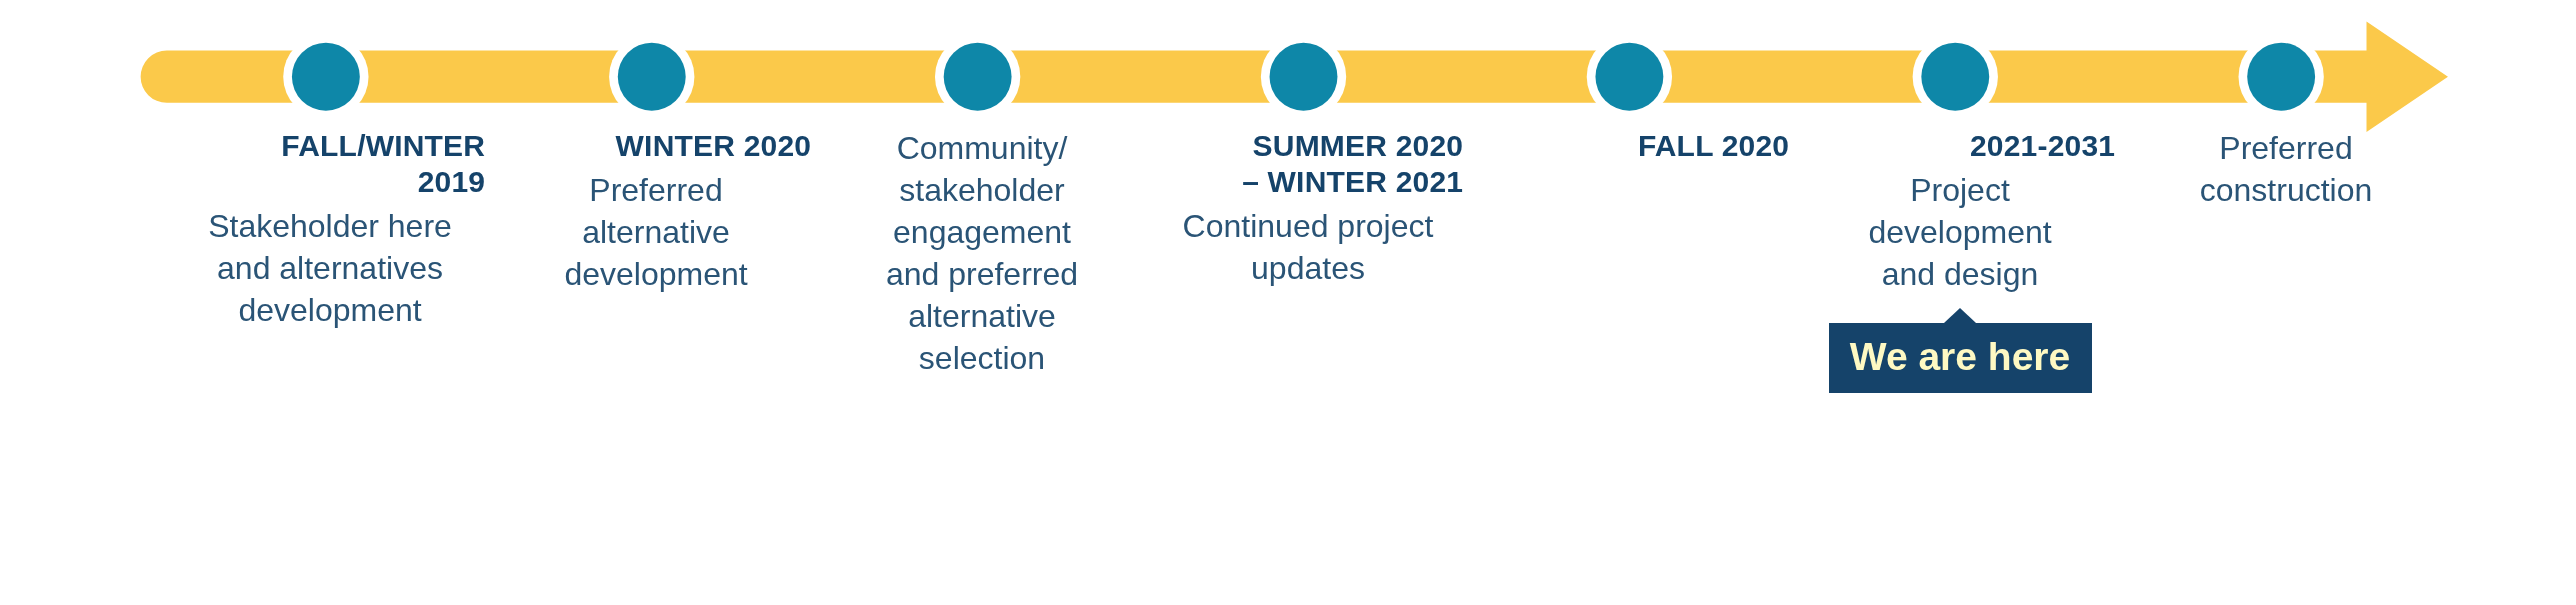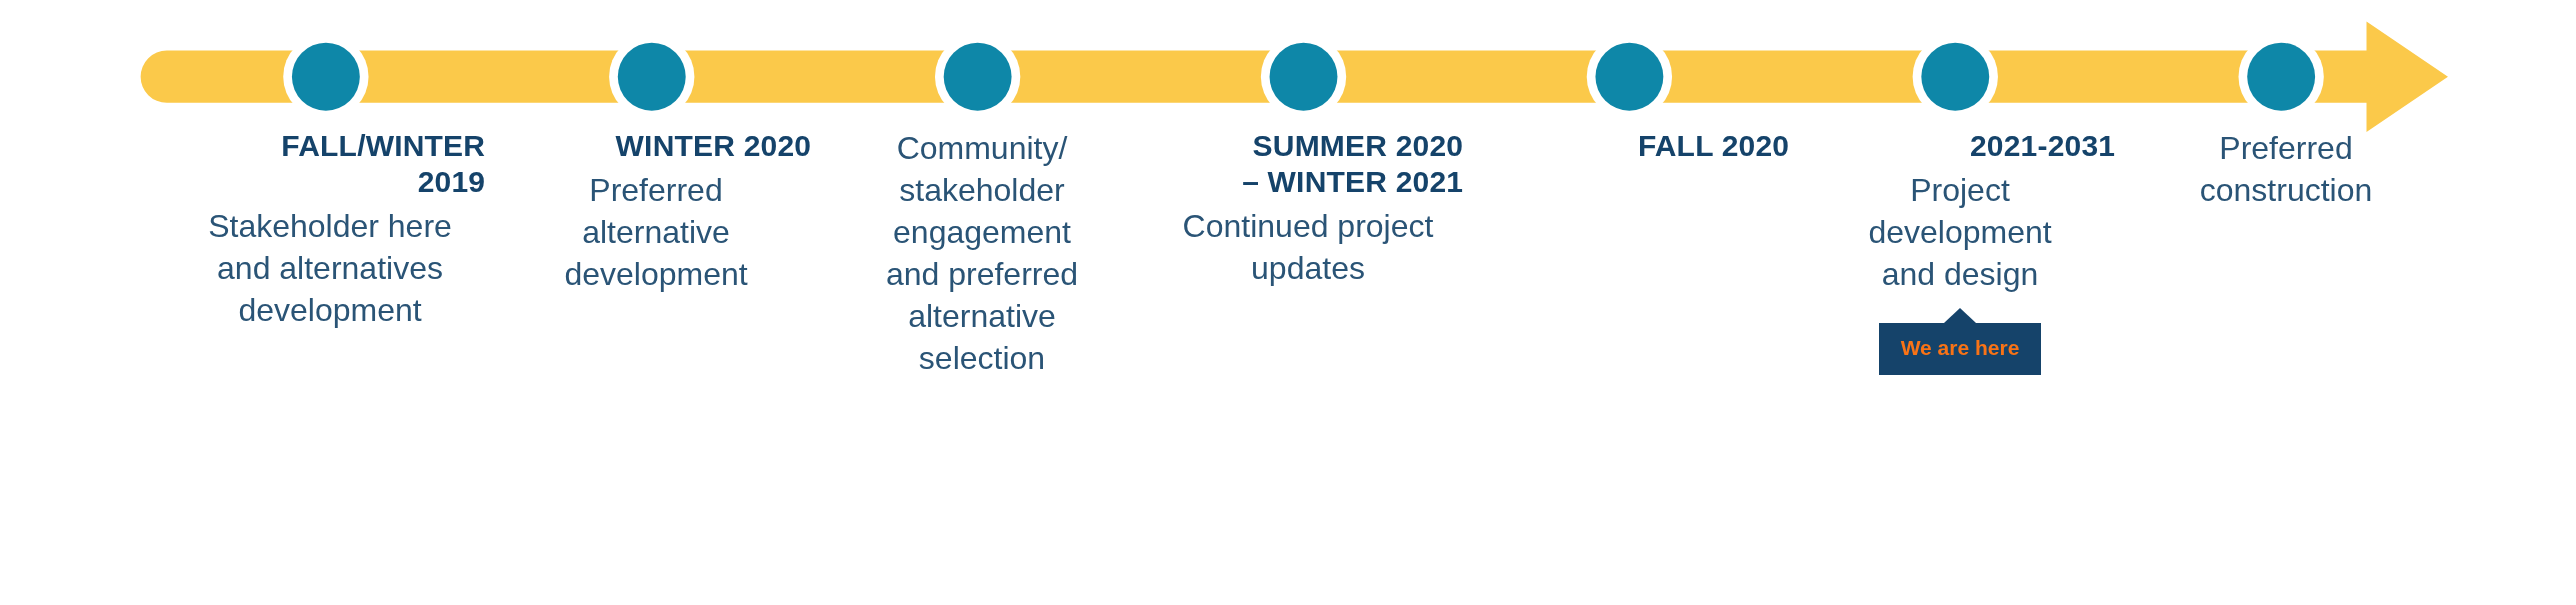--- a/index.html
+++ b/index.html
@@ -85,22 +85,22 @@
     left: 50%;
     margin-left: -16.5px;
     width: 0;
     height: 0;
     border-left: 16.5px solid transparent;
     border-right: 16.5px solid transparent;
     border-bottom: 15.5px solid #15436A;
   }
   .here-badge {
     background: #15436A;
-    color: #f97316;
-    font-size: 21px;
+    color: #fef9c3;
+    font-size: 39px;
     font-weight: bold;
     line-height: 1;
     padding: 14.5px 21.3px 16.5px 21.3px;
     white-space: nowrap;
     display: block;
   }
 </style>
 </head>
 <body>
 

